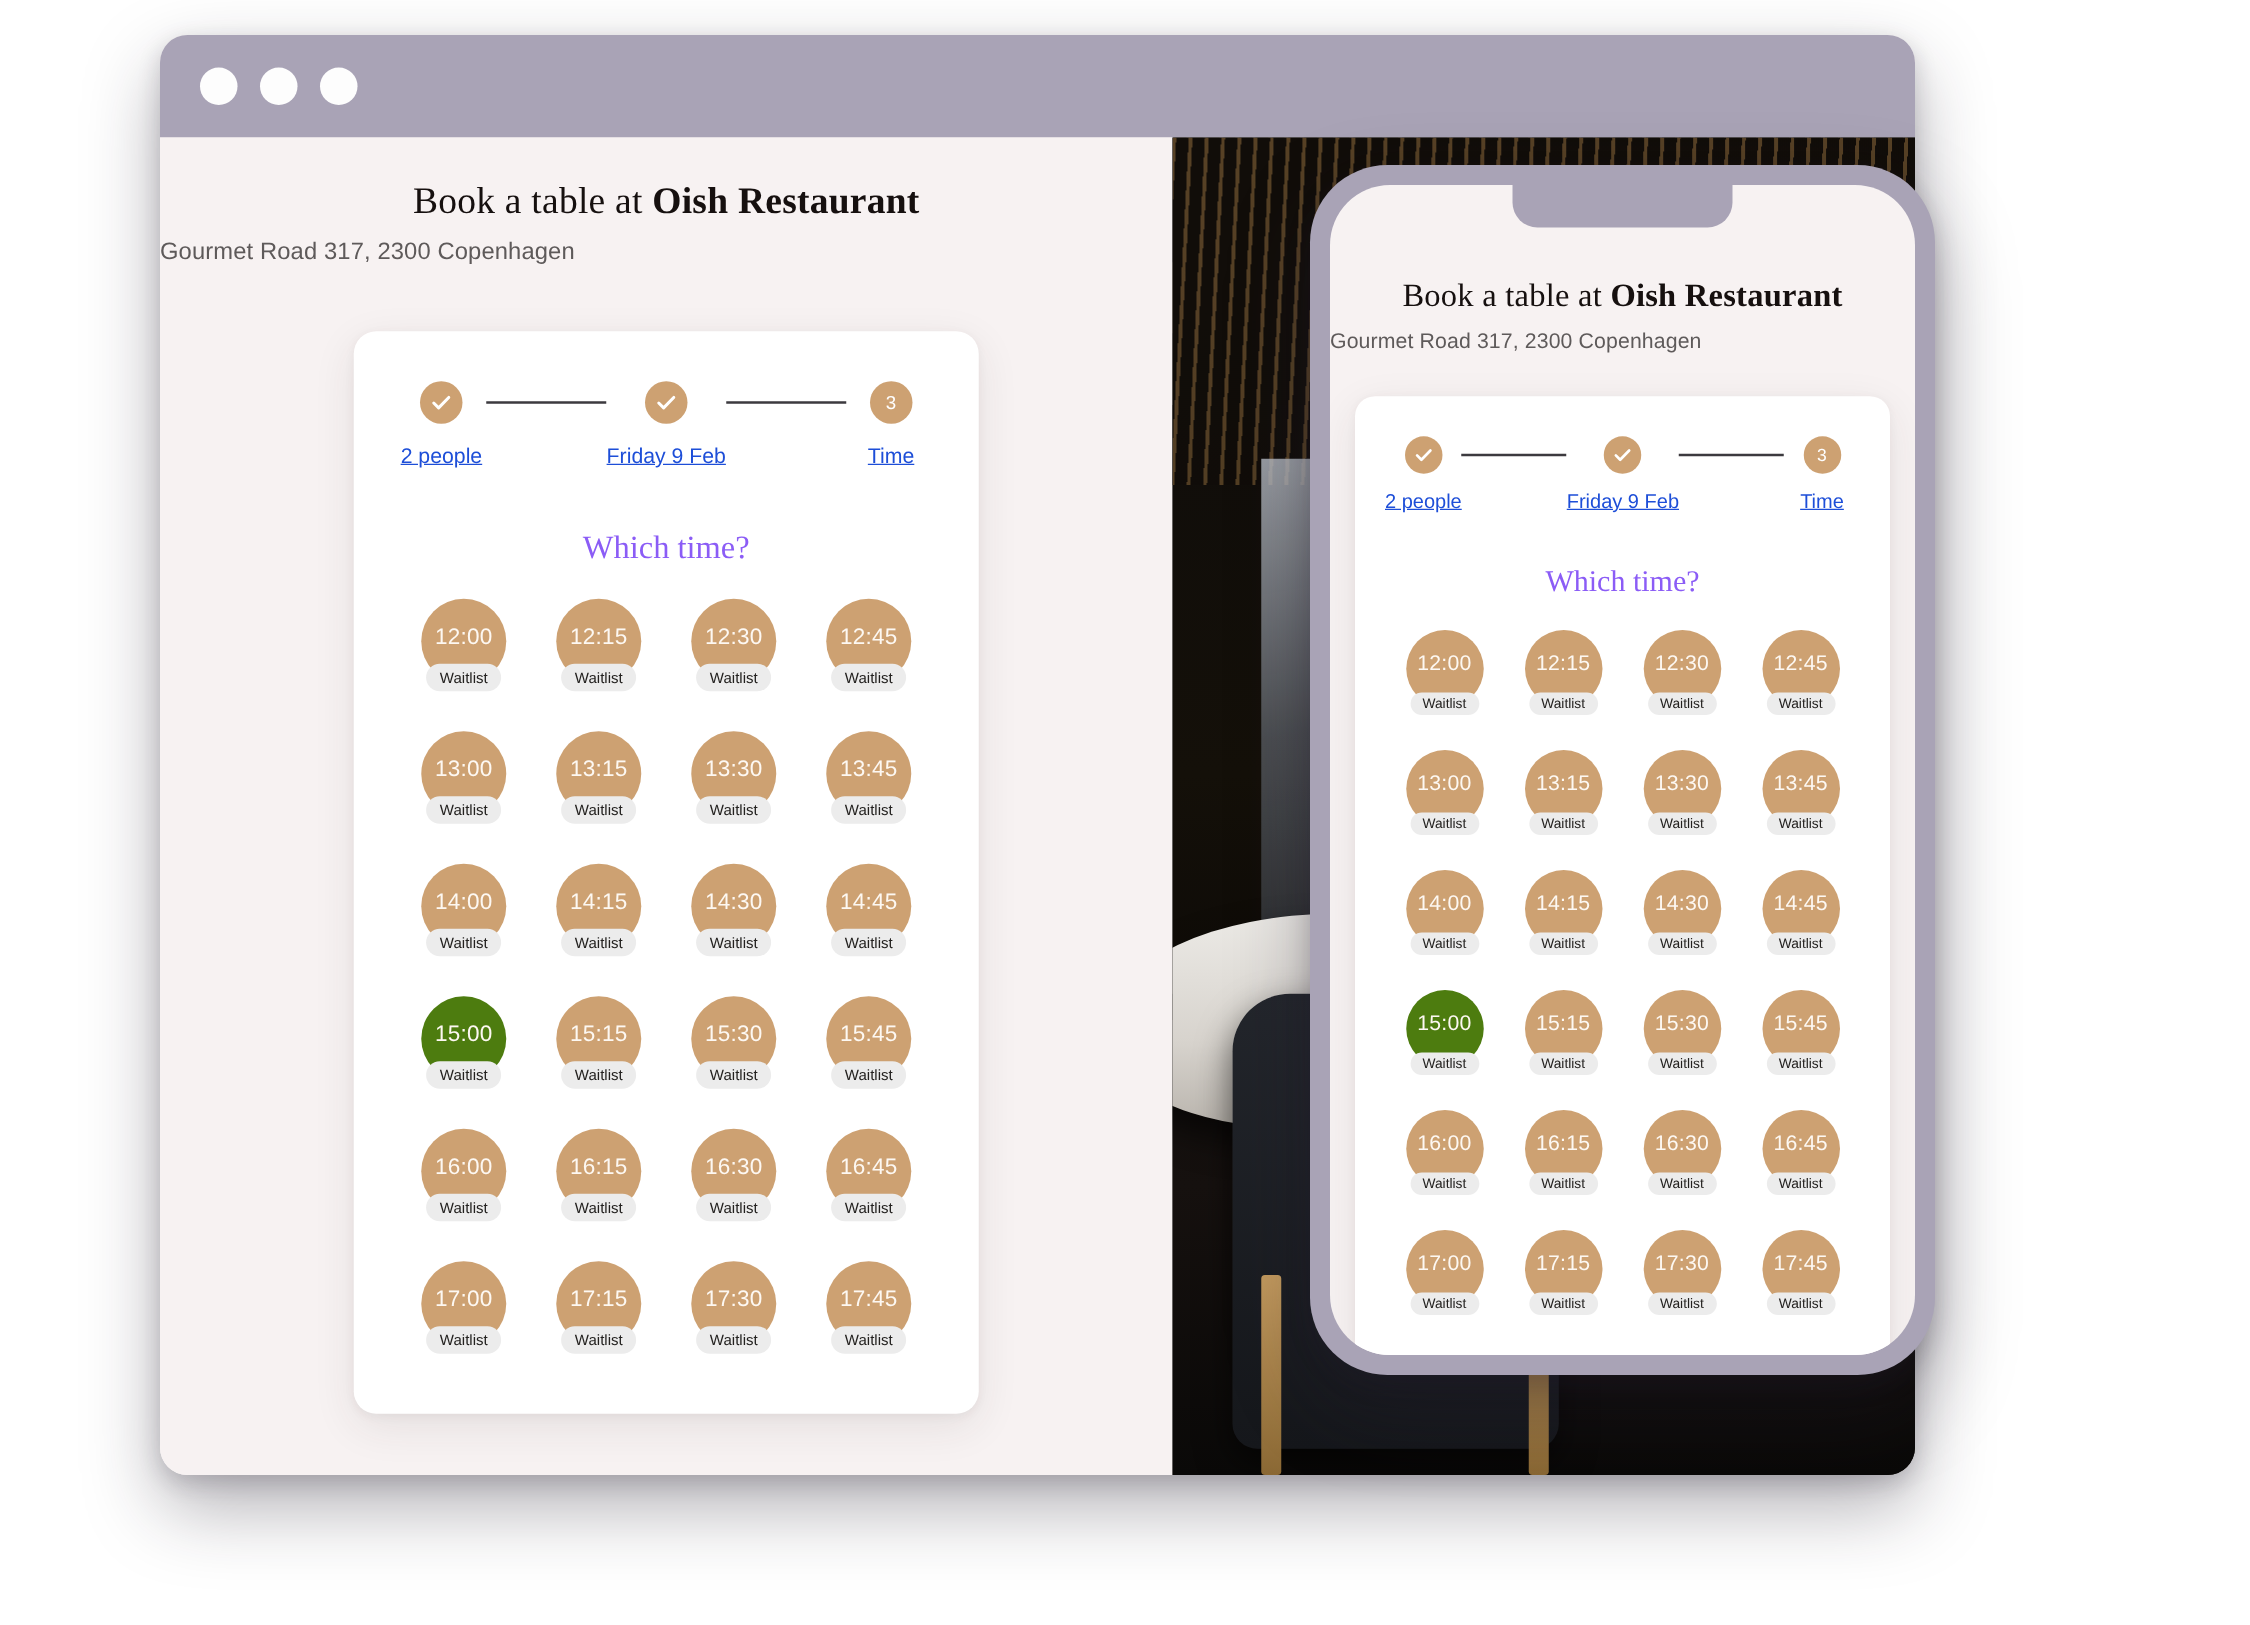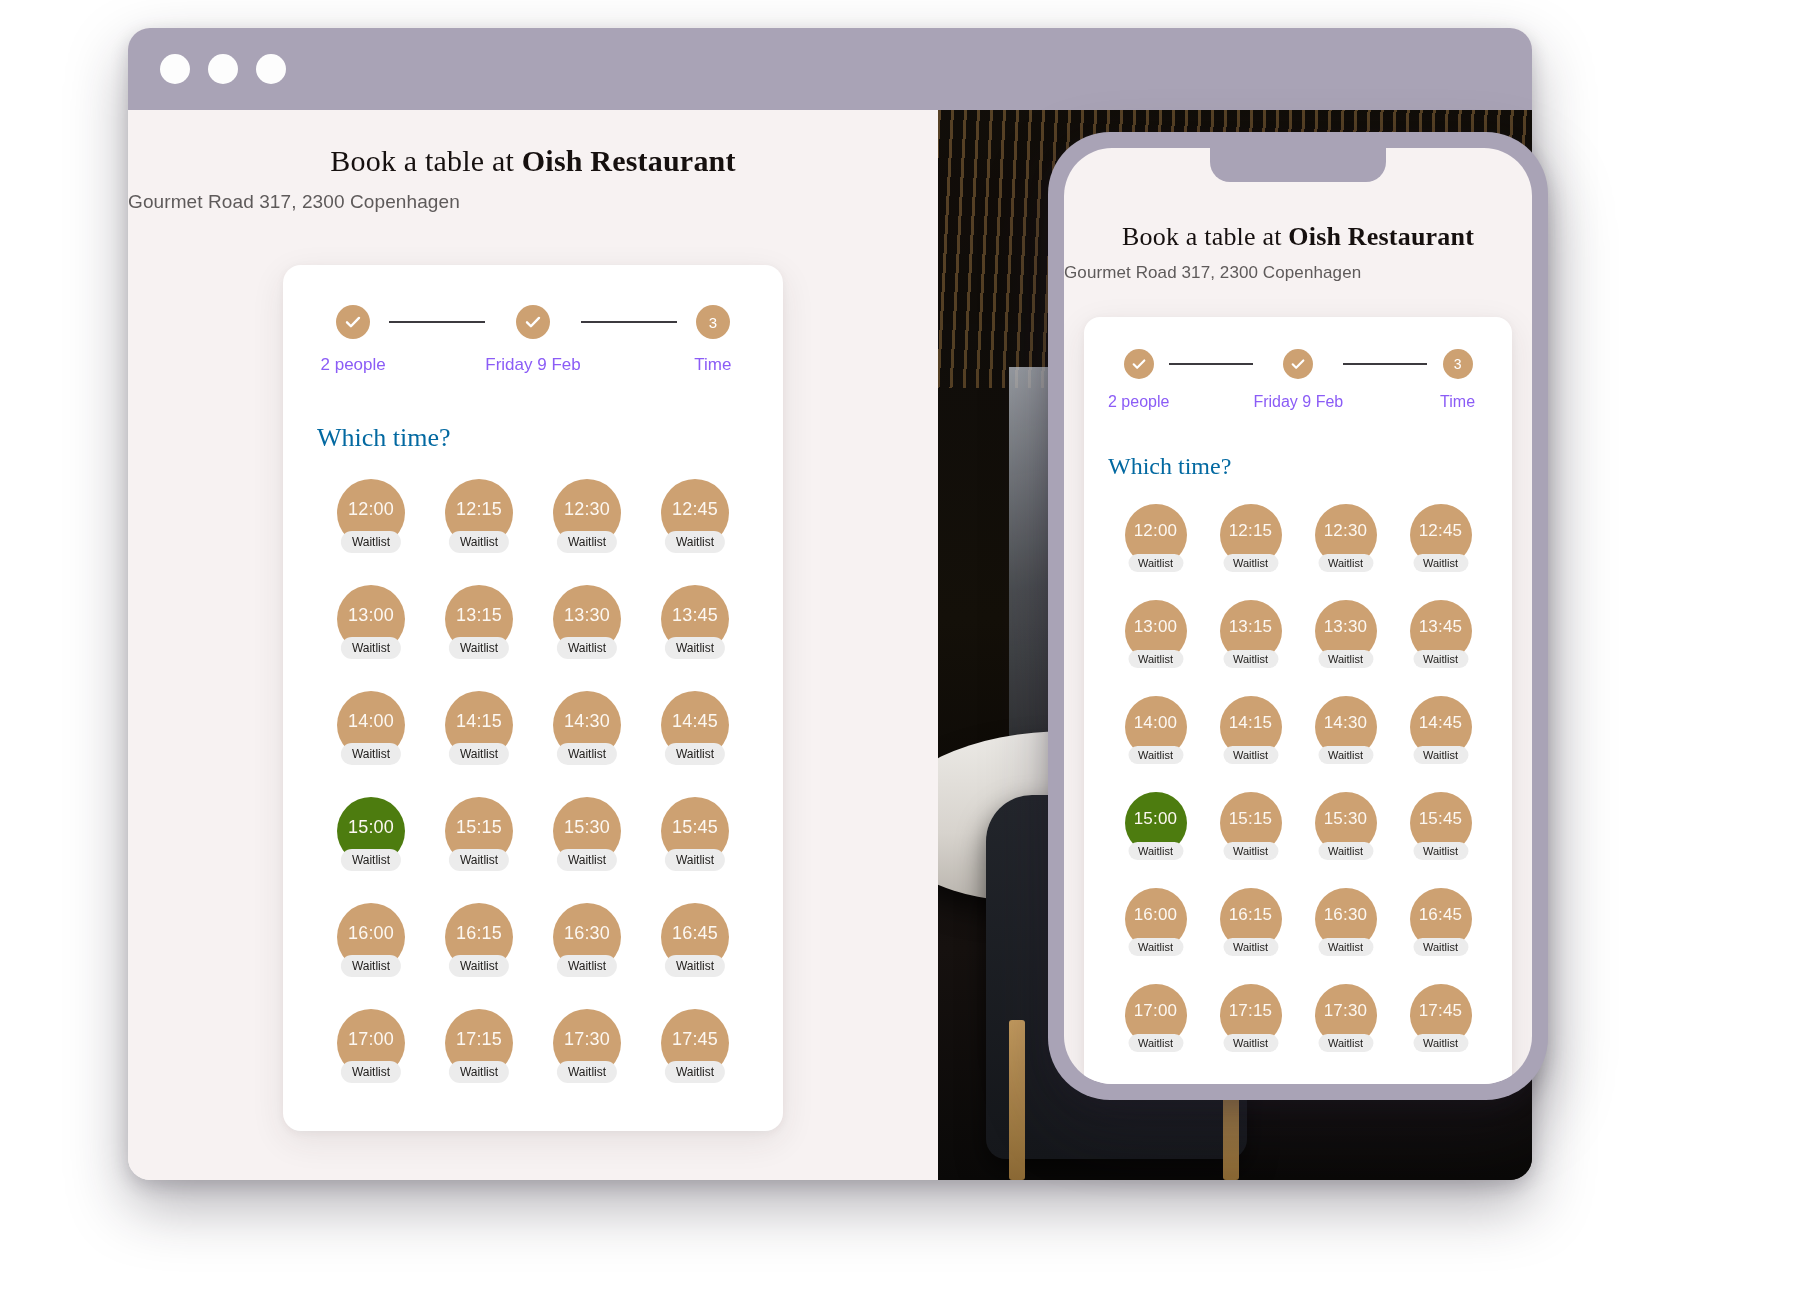--- a/index.html
+++ b/index.html
@@ -133,30 +133,31 @@
   
   .stepper { display: flex; align-items: flex-start; justify-content: center; }
   .step { display: flex; flex-direction: column; align-items: center; width: 128px; }
   .step-circle {
     width: 34px; height: 34px; border-radius: 50%;
     background: #cda172;
     display: flex; align-items: center; justify-content: center;
     color: #fff; font-size: 15px;
   }
   .step-circle svg { width: 18px; height: 18px; display: block; }
-  .step-label { margin-top: 16px; font-size: 17px; color: #8b5cf6; white-space: nowrap; }
+  .step-label { margin-top: 16px; font-size: 17px; color: #1d4ed8; white-space: nowrap; text-decoration: underline; }
   .step-line {
     flex: 0 0 96px; height: 2px; background: #3c3a3f;
     margin-top: 16px;
   }
 
   .which {
+    text-align: center;
     margin-top: 48px;
     font-family: "Liberation Serif", serif;
-    font-size: 26px; color: #0369a1; font-weight: 400;
+    font-size: 26px; color: #8b5cf6; font-weight: 400;
   }
 
   .slots {
     margin-top: 26px;
     display: grid;
     grid-template-columns: repeat(4, 1fr);
     row-gap: 20px;
     justify-items: center;
   }
   .slot {

